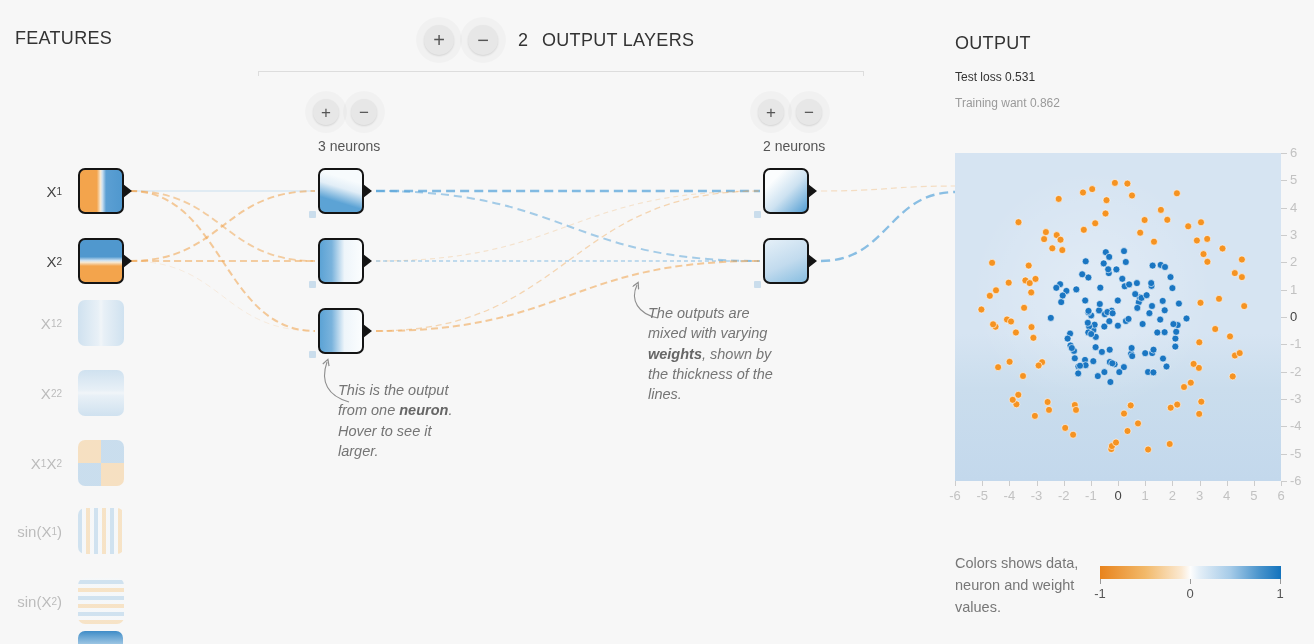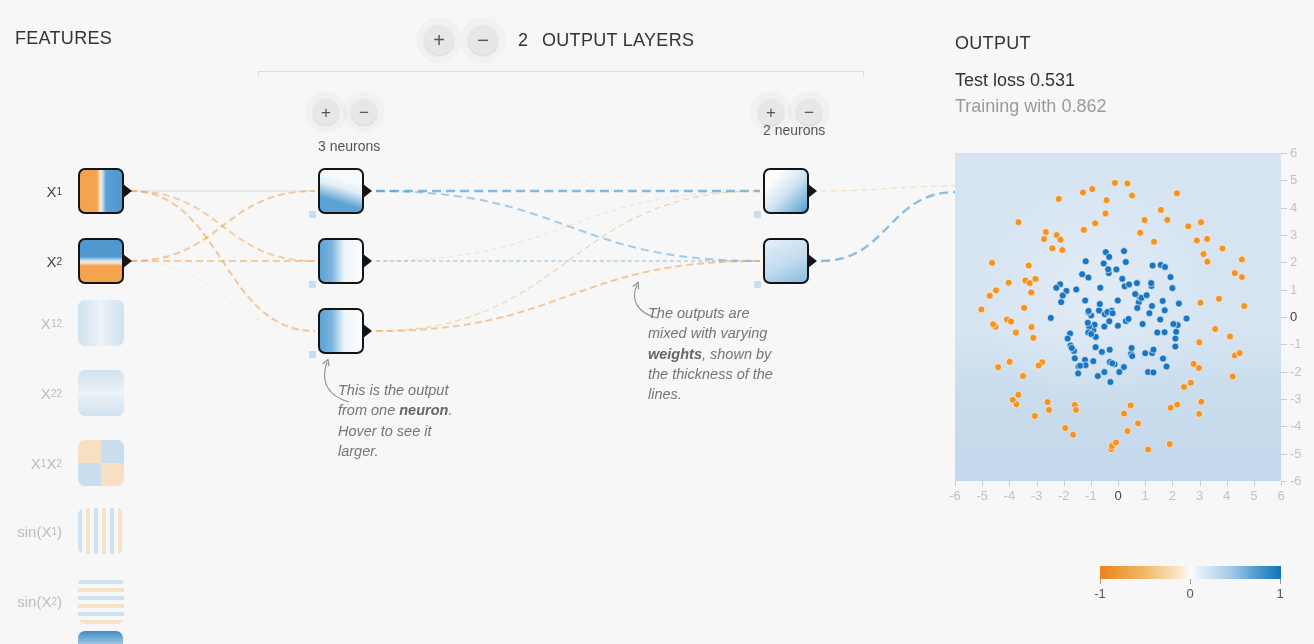--- a/index.html
+++ b/index.html
@@ -53,21 +53,21 @@
   .grad-soft-blue{ background:linear-gradient(155deg,#e2eef7 5%,#c2dbee 55%,#8ec1e2 95%); }
 
   .neurons-label { position:absolute; font-size:14px; color:#555; }
 
   svg.wires { position:absolute; left:0; top:0; z-index:0; }
   .layer-el { z-index:2; }
 
   .note { position:absolute; font-style:italic; font-size:14.5px; color:#757575; line-height:1.4; z-index:3; }
   .note b { font-weight:bold; color:#666; }
 
-  .loss-line { position:absolute; font-size:18px; }
+  .loss-line { position:absolute; font-size:12px; }
   .loss-dark { color:#333; }
   .loss-gray { color:#9a9a9a; }
 
   .plot { position:absolute; left:955px; top:153px; width:326px; height:328px;
           background:
             radial-gradient(circle at 42% 42%, rgba(255,255,255,.28), rgba(255,255,255,0) 45%),
             linear-gradient(180deg,#d6e4f2 0%,#d6e4f2 55%,#cadded 72%,#c3d8ec 100%); }
   .tick-mark { position:absolute; background:#ccc; }
   .tick-label { position:absolute; font-size:13px; color:#c2c2c2; text-align:center; }
   .tick-label.zero { color:#444; }
@@ -122,21 +122,21 @@
     <div class="layer-count">2</div>
     <div class="layers-title">OUTPUT LAYERS</div>
   </div>
   <div class="bracket"></div>
 
   <div class="section-title" style="left:955px; top:33px;text-align:right;">OUTPUT</div>
   <div class="loss-line loss-dark" style="left:955px; top:70px;">
     <span>Test loss</span>&nbsp;<span>0.531</span>
   </div>
   <div class="loss-line loss-gray" style="left:955px; top:96px;">
-    <span>Training with</span>&nbsp;<span>0.862</span>
+    <span>Training want</span>&nbsp;<span>0.862</span>
   </div>
 
   <div id="features-list">
       <div class="feat-label" style="top: 168px;">X<sub>1</sub></div>
       <div class="card layer-el active feat-x1" style="left: 78px; top: 168px; position: absolute;">
         <span class="nub"></span>
       </div>
       <div class="feat-label" style="top: 238px;">X<sub>2</sub></div>
       <div class="card layer-el active feat-x2" style="left: 78px; top: 238px; position: absolute;">
         <span class="nub"></span>
@@ -163,21 +163,21 @@
       <div class="card layer-el active grad-left-blue" style="position: absolute; left: 318px; top: 238px;">
         <span class="nub"></span>
         <span class="bias"></span>
       </div>
       <div class="card layer-el active grad-left-blue" style="position: absolute; left: 318px; top: 308px;">
         <span class="nub"></span>
         <span class="bias"></span>
       </div>
       <div class="circle-btn small" style="position: absolute; left: 758px; top: 99px;">+</div>
       <div class="circle-btn small" style="position: absolute; left: 796px; top: 99px;">−</div>
-      <div class="neurons-label" style="left: 763px; top: 122px;">2 neurons</div>
+      <div class="neurons-label" style="left: 763px; top: 138px;">2 neurons</div>
       <div class="card layer-el active grad-diag-br" style="position: absolute; left: 763px; top: 168px;">
         <span class="nub"></span>
         <span class="bias"></span>
       </div>
       <div class="card layer-el active grad-soft-blue" style="position: absolute; left: 763px; top: 238px;">
         <span class="nub"></span>
         <span class="bias"></span>
       </div>
     </div>
 
@@ -440,20 +440,21 @@
       <div class="tick-mark" style="left: 1281px; top: 399px; width: 6px; height: 1px;"></div>
       <div class="tick-label" style="left: 1290px; top: 391px; width: 22px; text-align: left;">-3</div>
       <div class="tick-mark" style="left: 1281px; top: 426.333px; width: 6px; height: 1px;"></div>
       <div class="tick-label" style="left: 1290px; top: 418.333px; width: 22px; text-align: left;">-4</div>
       <div class="tick-mark" style="left: 1281px; top: 453.667px; width: 6px; height: 1px;"></div>
       <div class="tick-label" style="left: 1290px; top: 445.667px; width: 22px; text-align: left;">-5</div>
       <div class="tick-mark" style="left: 1281px; top: 481px; width: 6px; height: 1px;"></div>
       <div class="tick-label" style="left: 1290px; top: 473px; width: 22px; text-align: left;">-6</div>
     </div>
 
+  <div class="legend-text">Colors shows data, neuron and weight values.</div>
   <div class="legend-bar-wrap">
     <div class="legend-bar"></div>
     <div class="legend-tick" style="left:0;"></div>
     <div class="legend-tick" style="left:90px;"></div>
     <div class="legend-tick" style="left:180px;"></div>
     <div class="legend-tick-label" style="left:-10px;">-1</div>
     <div class="legend-tick-label" style="left:80px;">0</div>
     <div class="legend-tick-label" style="left:170px;">1</div>
   </div>
 

